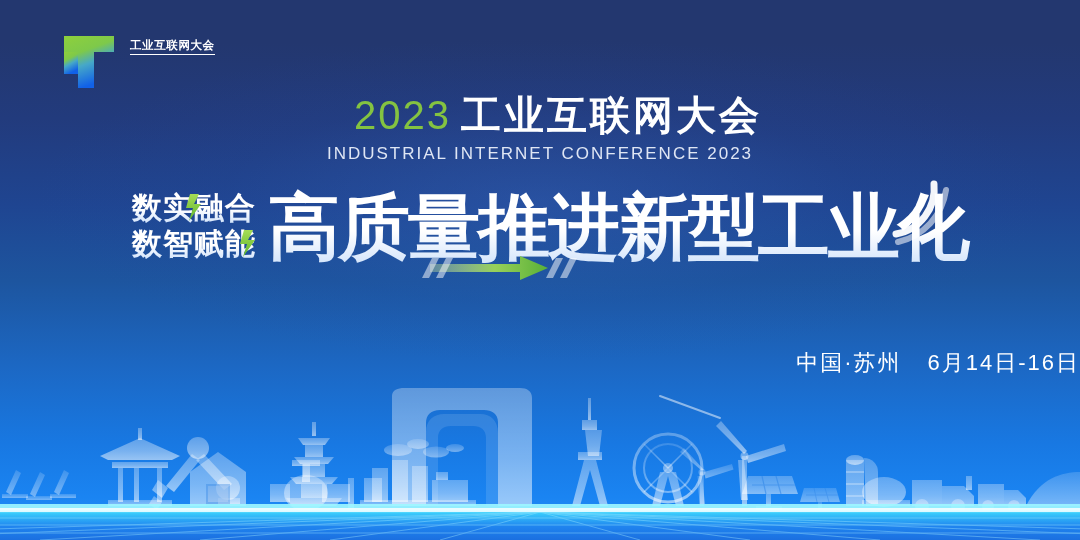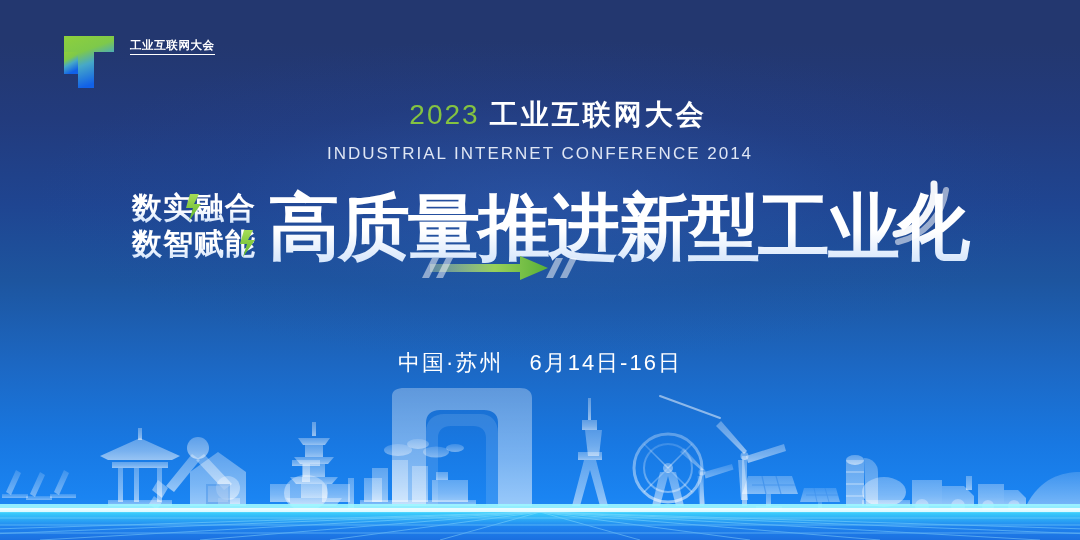--- a/index.html
+++ b/index.html
@@ -72,21 +72,21 @@
   .logo-en-wrap { margin-top: 4px; }
 
   
   .title-block {
     position: absolute;
     left: 0; right: 0;
     top: 92px;
     text-align: center;
   }
   .title-main {
-    font-size: 28px;
+    font-size: 40px;
     font-weight: bold;
     line-height: 46px;
     letter-spacing: 1px;
     white-space: nowrap;
     padding-left: 36px;
   }
   .title-year {
     color: #84c341;
     letter-spacing: 2px;
     font-weight: 400;
@@ -113,21 +113,21 @@
     height: 110px;
     text-align: center;
   }
   .slogan svg { display: block; }
 
   
   .meta-line {
     position: absolute;
     left: 0; right: 0;
     top: 348px;
-    text-align: center;
+    text-align: right;
     color: #ffffff;
     font-size: 22px;
     letter-spacing: 2px;
     white-space: nowrap;
   }
   .meta-sep { display: inline-block; width: 26px; }
 
   
   .scene {
     position: absolute;
@@ -159,21 +159,21 @@
     </svg>
     <div class="logo-text">
       <div class="logo-cn">工业互联网大会</div>
     </div>
   </div>
 
   <div class="title-block">
     <div class="title-main">
       <span class="title-year">2023</span><span class="title-cn">工业互联网大会</span>
     </div>
-    <div class="title-sub">INDUSTRIAL INTERNET CONFERENCE 2014</div>
+    <div class="title-sub">INDUSTRIAL INTERNET CONFERENCE 2023</div>
   </div>
 
   <div class="slogan">
     <svg viewBox="0 0 1080 110" width="1080" height="110">
       <defs>
         <linearGradient id="gWhiteFade" x1="0" y1="0" x2="0" y2="1">
           <stop offset="0%" stop-color="#ffffff"></stop>
           <stop offset="55%" stop-color="#ffffff"></stop>
           <stop offset="100%" stop-color="#cfe2fb"></stop>
         </linearGradient>

